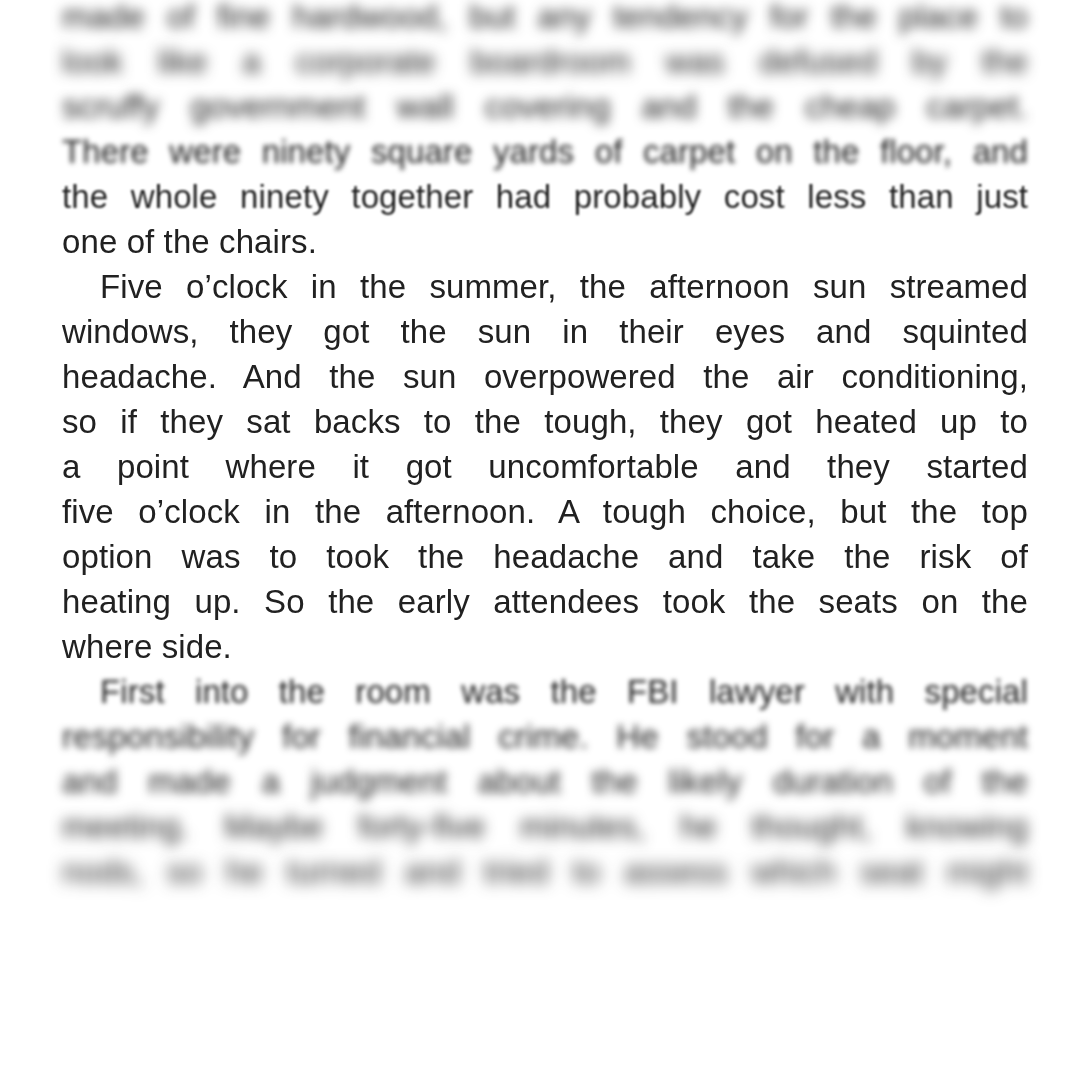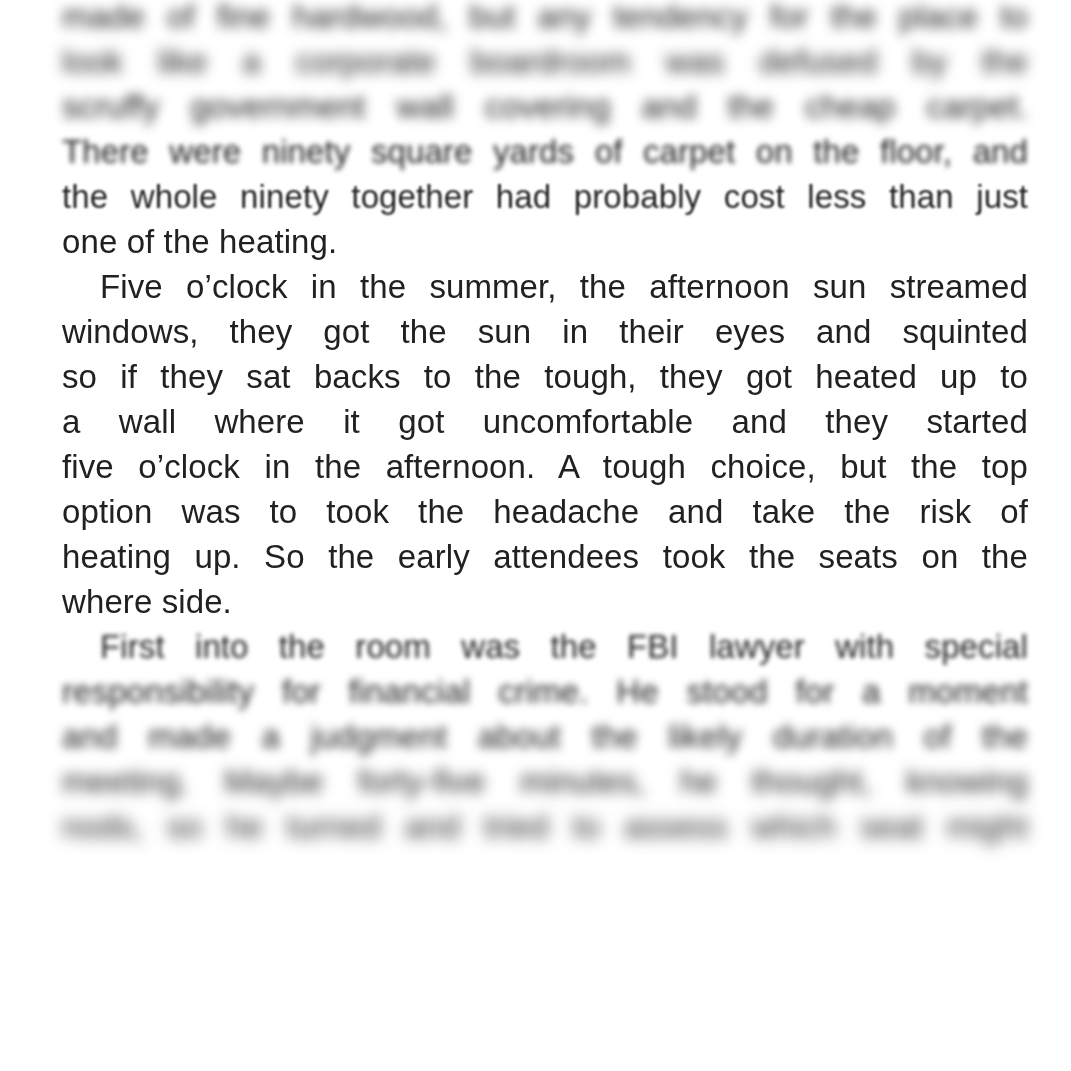--- a/index.html
+++ b/index.html
@@ -40,25 +40,26 @@
 </style>
 </head>
 <body style="background: rgb(255, 255, 255);">
 
 <main class="page" style="color: rgb(33, 33, 33);">
     <div class="line" style="filter: blur(6px);">made of fine hardwood, but any tendency for the place to</div>
     <div class="line" style="filter: blur(6.5px);">look like a corporate boardroom was defused by the</div>
     <div class="line" style="filter: blur(5.5px);">scruffy government wall covering and the cheap carpet.</div>
     <div class="line" style="filter: blur(2.8px);">There were ninety square yards of carpet on the floor, and</div>
     <div class="line" style="filter: blur(1.1px);">the whole ninety together had probably cost less than just</div>
-    <div class="line para-end" style="filter: blur(0.2px);">one of the heating.</div>
+    <div class="line para-end" style="filter: blur(0.2px);">one of the chairs.</div>
     <div class="line indent" style="filter: blur(0.2px);">Five o’clock in the summer, the afternoon sun streamed</div>
     <div class="line" style="filter: blur(0.2px);">windows, they got the sun in their eyes and squinted</div>
+    <div class="line" style="filter: blur(0.2px);">headache. And the sun overpowered the air conditioning,</div>
     <div class="line" style="filter: blur(0.2px);">so if they sat backs to the tough, they got heated up to</div>
-    <div class="line" style="filter: blur(0.2px);">a wall where it got uncomfortable and they started</div>
+    <div class="line" style="filter: blur(0.2px);">a point where it got uncomfortable and they started</div>
     <div class="line" style="filter: blur(0.2px);">five o’clock in the afternoon. A tough choice, but the top</div>
     <div class="line" style="filter: blur(0.2px);">option was to took the headache and take the risk of</div>
     <div class="line" style="filter: blur(0.2px);">heating up. So the early attendees took the seats on the</div>
     <div class="line para-end" style="filter: blur(0.6px);">where side.</div>
     <div class="line indent" style="filter: blur(1.9px);">First into the room was the FBI lawyer with special</div>
     <div class="line" style="filter: blur(3.8px);">responsibility for financial crime. He stood for a moment</div>
     <div class="line" style="filter: blur(5px);">and made a judgment about the likely duration of the</div>
     <div class="line" style="filter: blur(6.5px);">meeting. Maybe forty-five minutes, he thought, knowing</div>
     <div class="line" style="filter: blur(7.5px);">nods, so he turned and tried to assess which seat might</div>
   </main>

